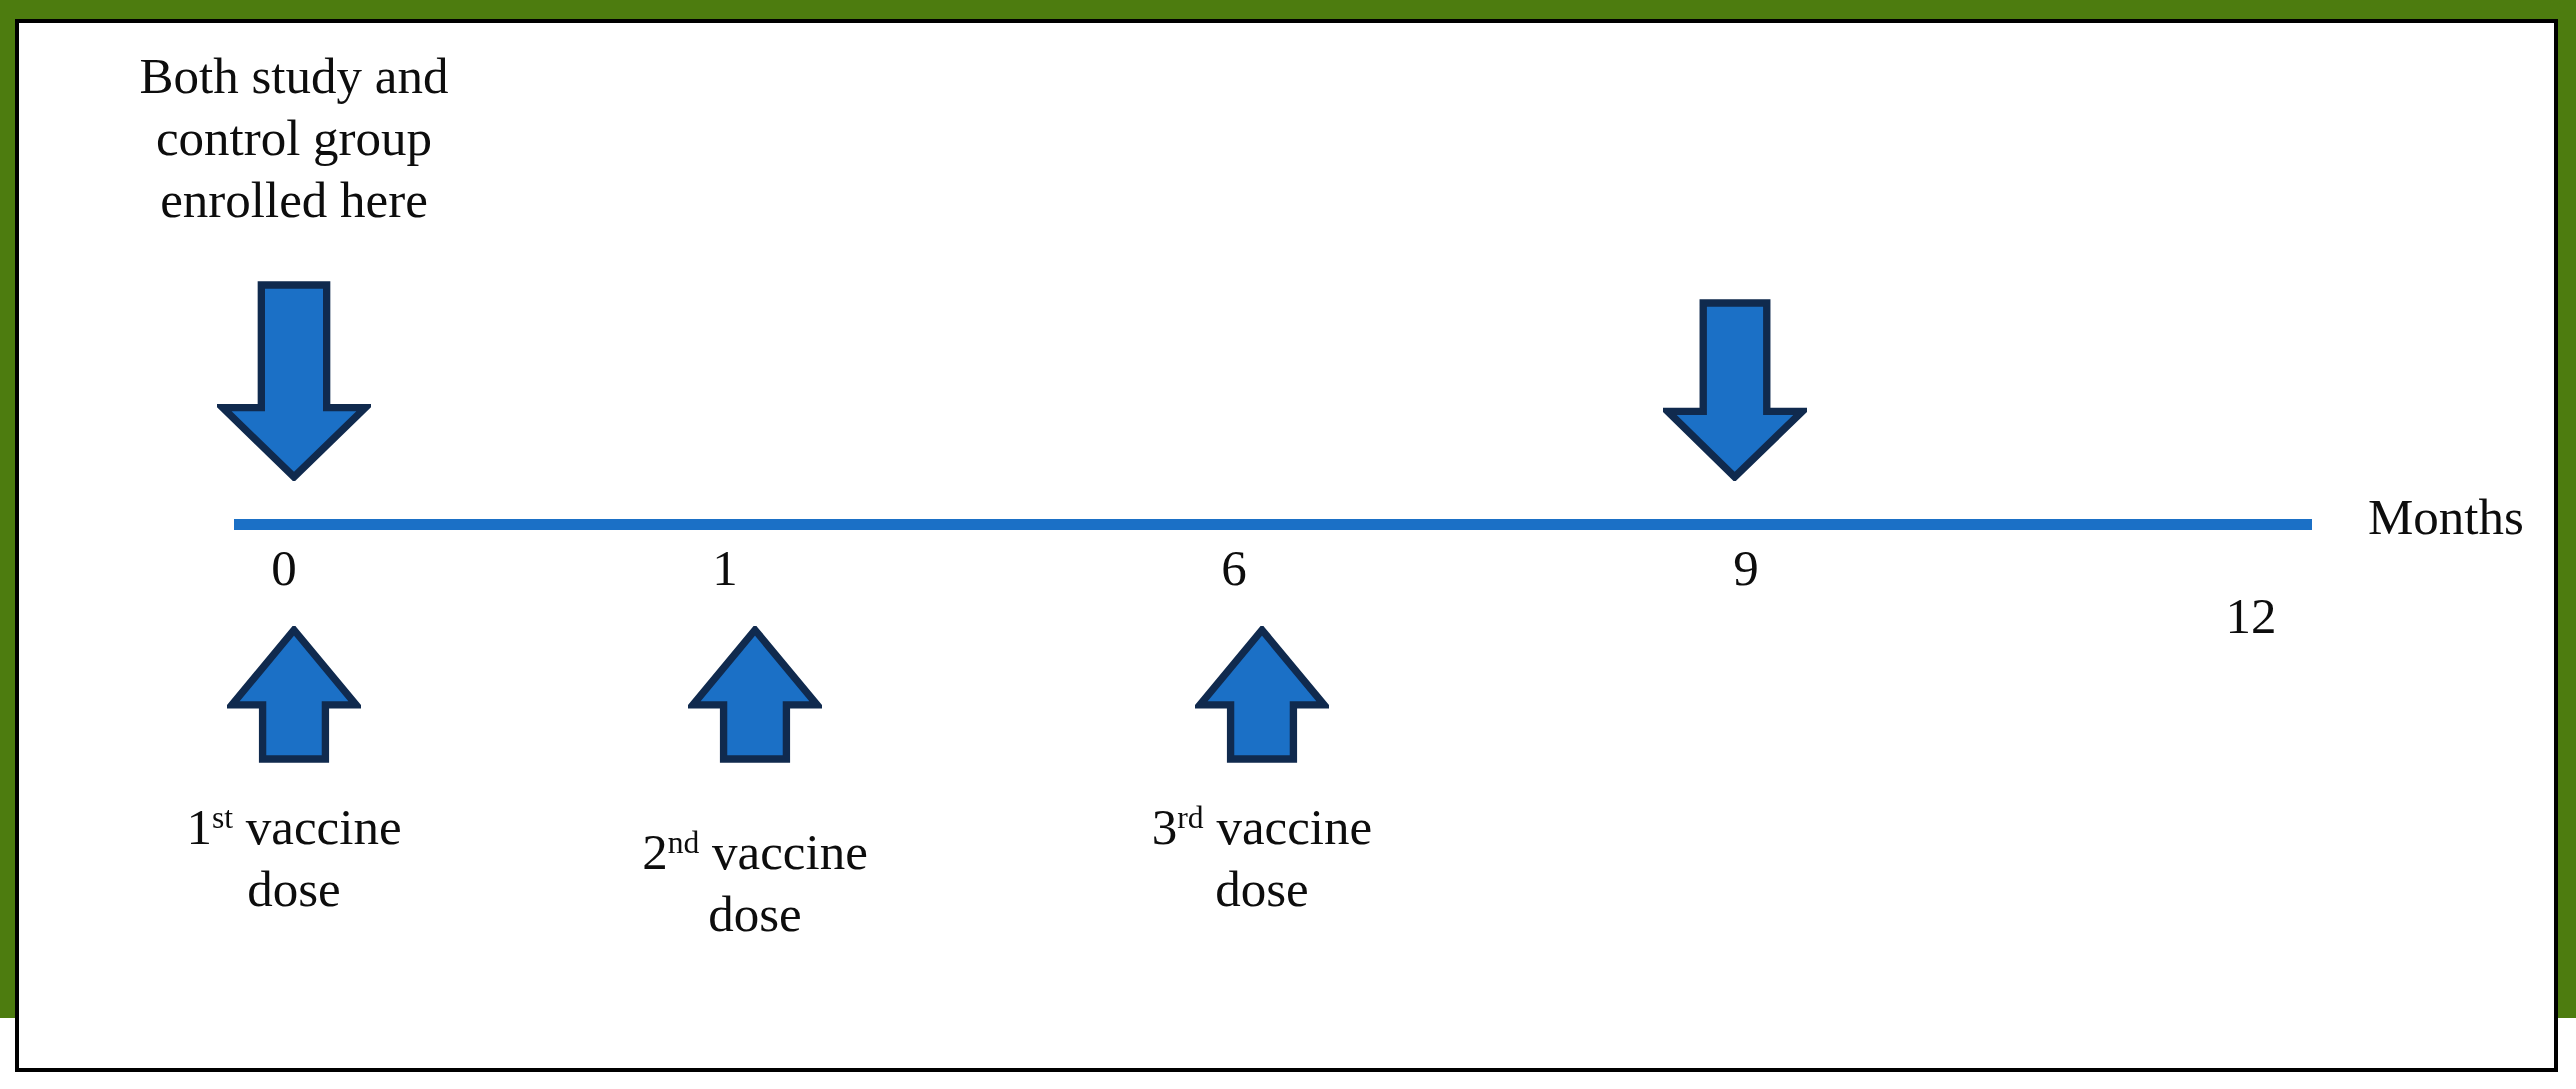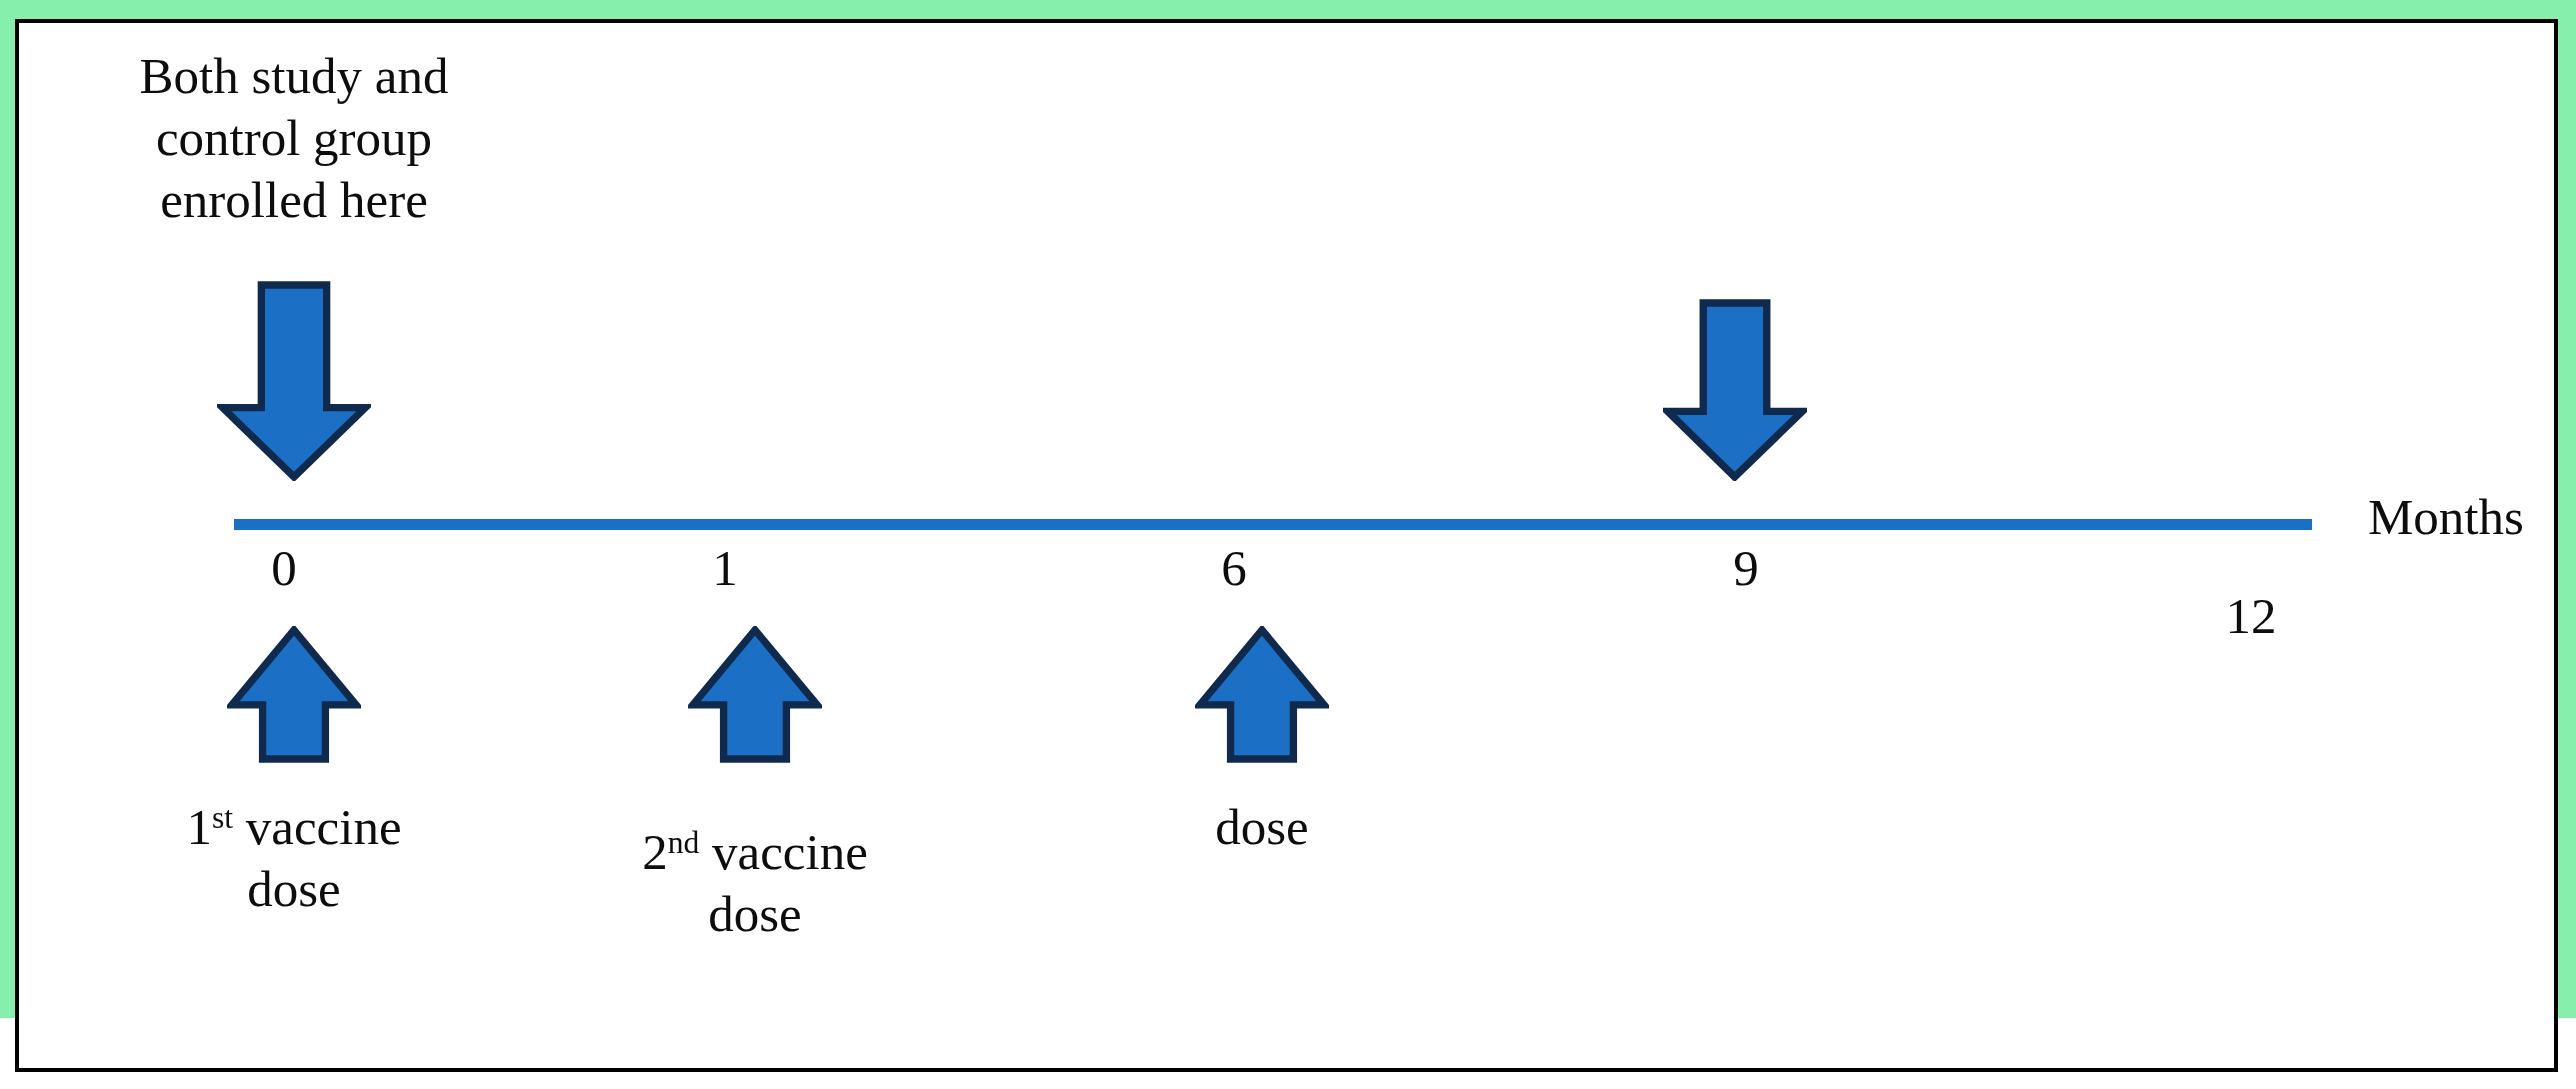--- a/index.html
+++ b/index.html
@@ -11,21 +11,21 @@
     width: 2576px;
     height: 1090px;
     font-family: "Liberation Serif", "DejaVu Serif", serif;
     overflow: hidden;
   }
 
   #figure-root {
     position: relative;
     width: 2576px;
     height: 1018px;
-    background: #86efac;
+    background: #4d7c0f;
   }
 
   
   #figure-frame {
     position: absolute;
     left: 14.7px;
     top: 18.7px;
     width: 2543px;
     height: 1053px;
     border: 4.7px solid #000000;
@@ -153,16 +153,17 @@
     <div><span>1</span><span class="ord">st</span><span> vaccine</span></div>
     <div>dose</div>
   </div>
 
   <div class="bottom-caption" id="caption-dose-2" style="left:755px; top:796px;margin-top:25px;">
     <div><span>2</span><span class="ord">nd</span><span> vaccine</span></div>
     <div>dose</div>
   </div>
 
   <div class="bottom-caption" id="caption-dose-3" style="left:1262px; top:796px;">
+    <div><span>3</span><span class="ord">rd</span><span> vaccine</span></div>
     <div>dose</div>
   </div>
 </div>
 
 
 </body></html>

